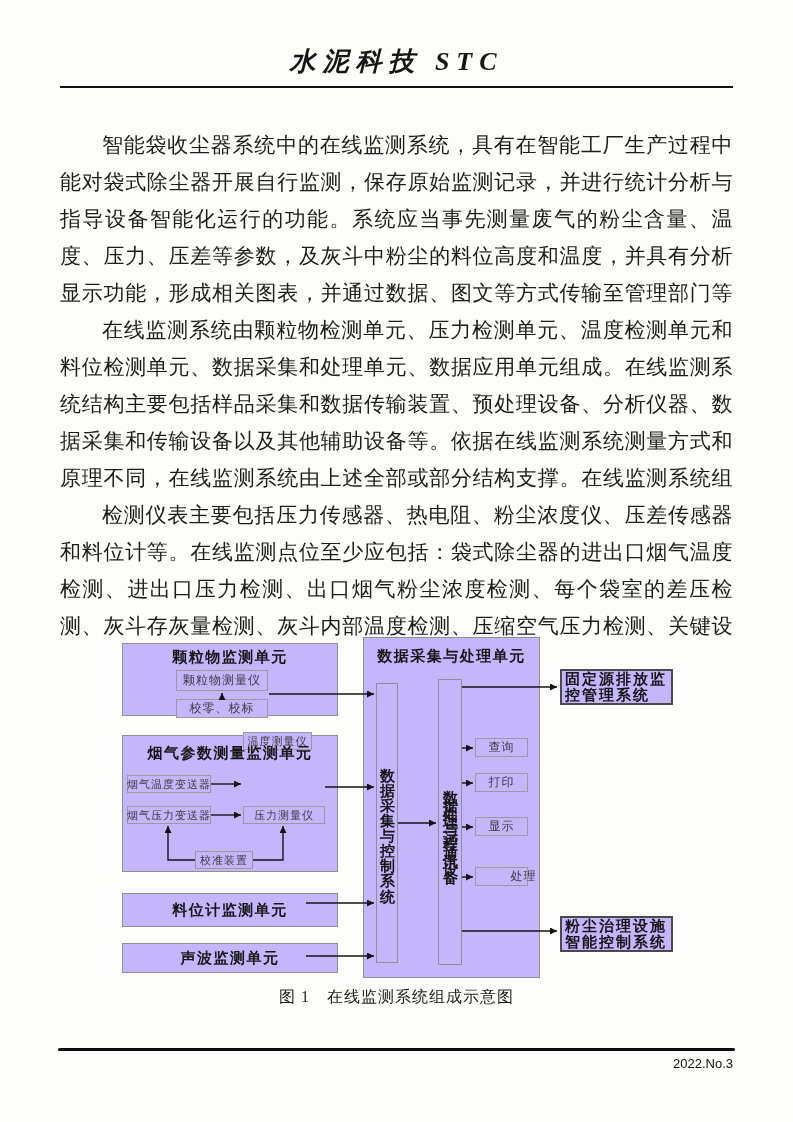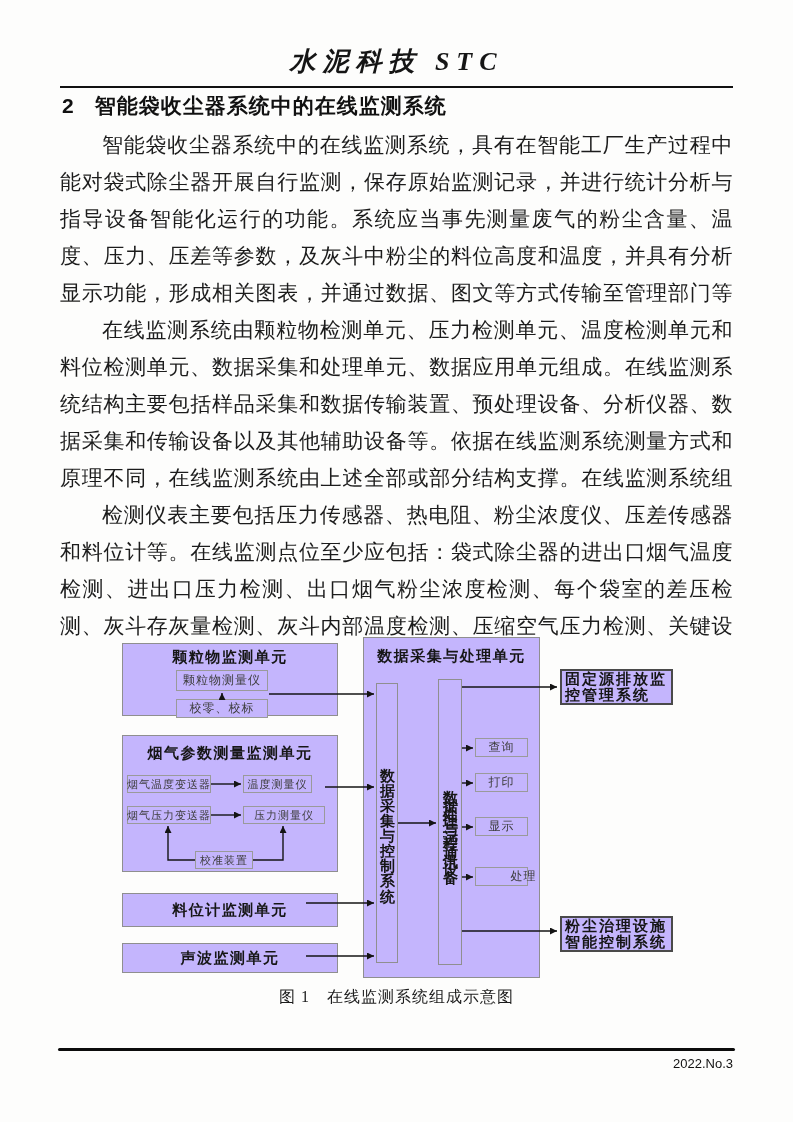--- a/index.html
+++ b/index.html
@@ -66,37 +66,34 @@
   .page-number{position:absolute;top:1056px;left:0;width:100%;text-align:center;font-size:13px;font-family:"Liberation Sans", sans-serif;color:#111;}
   .issue{position:absolute;top:1056px;right:60px;font-size:13px;font-family:"Liberation Sans", sans-serif;color:#111;}
 </style>
 </head>
 <body>
 
 <div class="page">
 
   <div class="journal-title">水泥科技 STC</div>
   <div class="header-rule"></div>
-  <div class="section-heading">
-    <span class="sec-no">2</span><span>智能袋收尘器系统中的在线监测系统</span>
-  </div>
 
   <p class="para p1">智能袋收尘器系统中的在线监测系统，具有在智能工厂生产过程中能对袋式除尘器开展自行监测，保存原始监测记录，并进行统计分析与指导设备智能化运行的功能。系统应当事先测量废气的粉尘含量、温度、压力、压差等参数，及灰斗中粉尘的料位高度和温度，并具有分析显示功能，形成相关图表，并通过数据、图文等方式传输至管理部门等功能。</p>
   <p class="para p2">在线监测系统由颗粒物检测单元、压力检测单元、温度检测单元和料位检测单元、数据采集和处理单元、数据应用单元组成。在线监测系统结构主要包括样品采集和数据传输装置、预处理设备、分析仪器、数据采集和传输设备以及其他辅助设备等。依据在线监测系统测量方式和原理不同，在线监测系统由上述全部或部分结构支撑。在线监测系统组成示意图见图 1。</p>
   <p class="para p3">检测仪表主要包括压力传感器、热电阻、粉尘浓度仪、压差传感器和料位计等。在线监测点位至少应包括：袋式除尘器的进出口烟气温度检测、进出口压力检测、出口烟气粉尘浓度检测、每个袋室的差压检测、灰斗存灰量检测、灰斗内部温度检测、压缩空气压力检测、关键设备使用情况检测等。</p>
 
   <div class="dbox group" style="left:122px;top:643px;width:216px;height:73px;"></div>
   <div class="gtitle" style="left:122px;top:648px;width:216px;z-index:4;">颗粒物监测单元</div>
   <div class="dbox sbox" style="left:176px;top:670px;width:92px;height:21px;">颗粒物测量仪</div>
   <div class="dbox sbox" style="left:176px;top:699px;width:92px;height:19px;">校零、校标</div>
 
   <div class="dbox group" style="left:122px;top:735px;width:216px;height:137px;"></div>
   <div class="gtitle" style="left:122px;top:744px;width:216px;z-index:4;">烟气参数测量监测单元</div>
   <div class="dbox sbox" style="left:127px;top:775px;width:84px;height:18px;font-size:11px;">烟气温度变送器</div>
-  <div class="dbox sbox" style="left:243px;top:775px;width:69px;height:18px;font-size:11px;">温度测量仪</div>
+  <div class="dbox sbox" style="left:243px;top:732px;width:69px;height:18px;font-size:11px;">温度测量仪</div>
   <div class="dbox sbox" style="left:127px;top:806px;width:84px;height:18px;font-size:11px;">烟气压力变送器</div>
   <div class="dbox sbox" style="left:243px;top:806px;width:82px;height:18px;font-size:11px;">压力测量仪</div>
   <div class="dbox sbox" style="left:195px;top:851px;width:58px;height:18px;font-size:11px;">校准装置</div>
 
   <div class="dbox group" style="left:122px;top:893px;width:216px;height:34px;"></div>
   <div class="gtitle" style="left:122px;top:901px;width:216px;z-index:4;">料位计监测单元</div>
   <div class="dbox group" style="left:122px;top:943px;width:216px;height:30px;"></div>
   <div class="gtitle" style="left:122px;top:949px;width:216px;z-index:4;">声波监测单元</div>
 
   <div class="dbox group" style="left:363px;top:637px;width:177px;height:341px;"></div>

